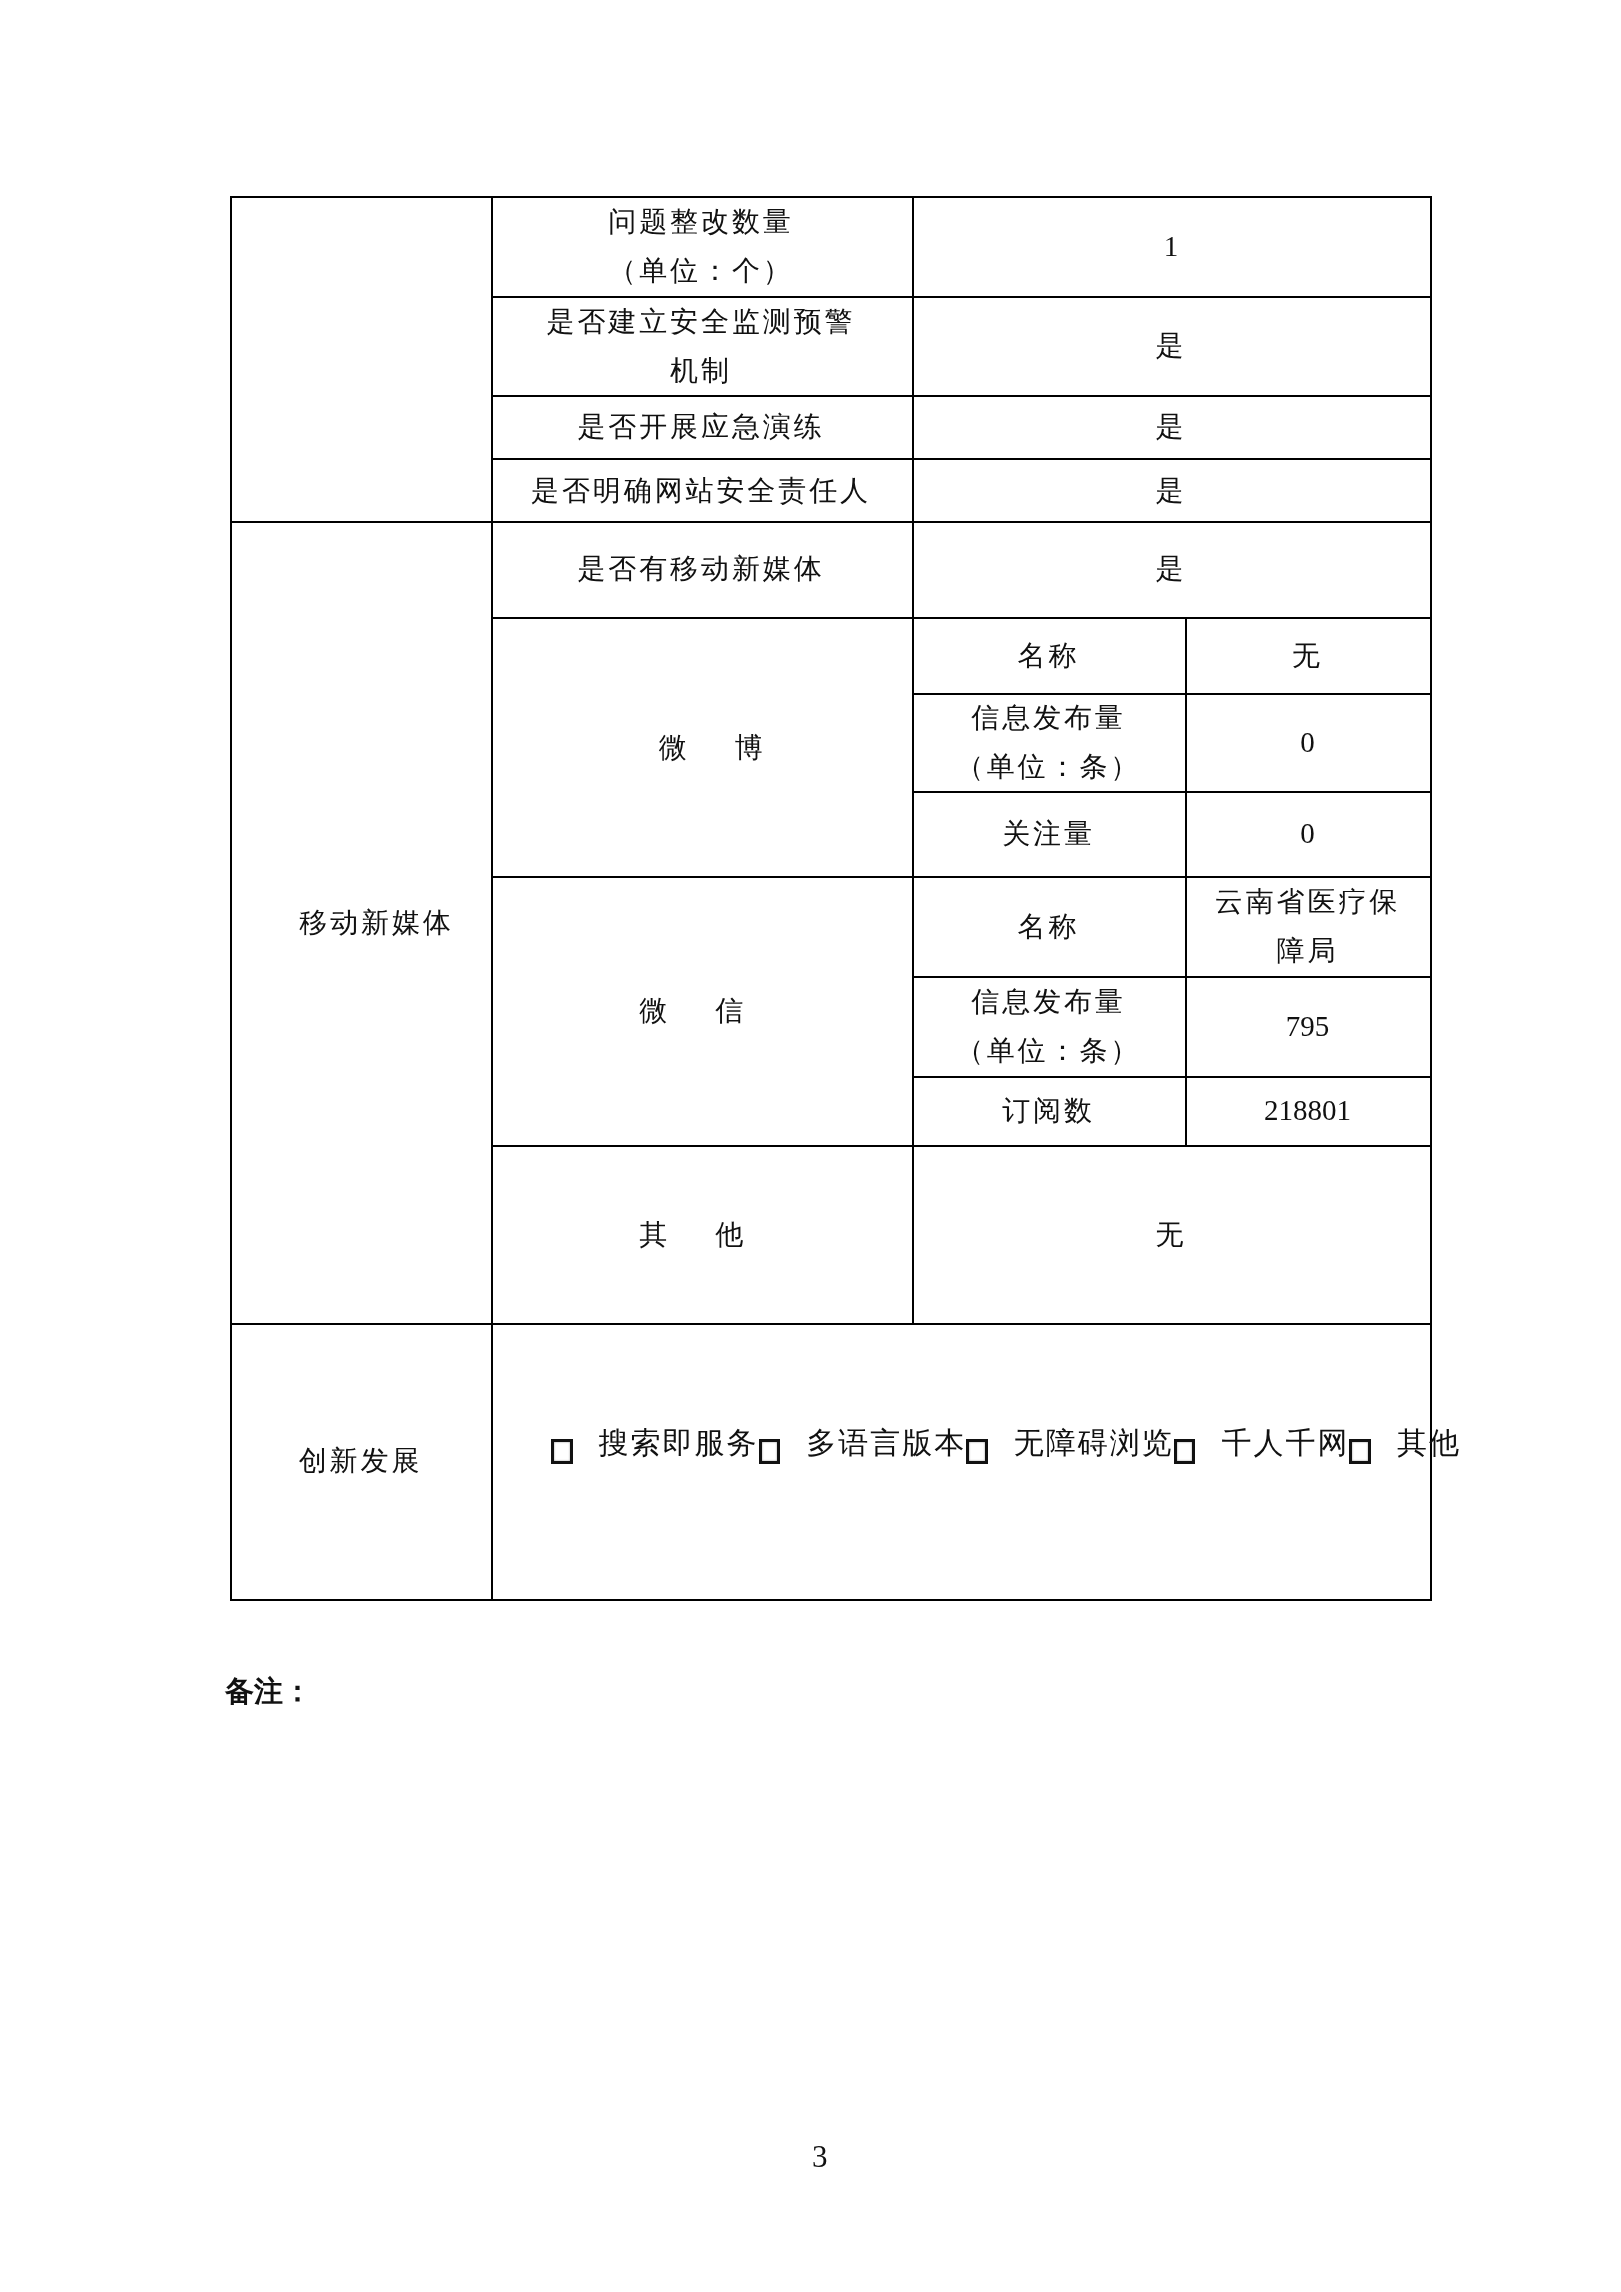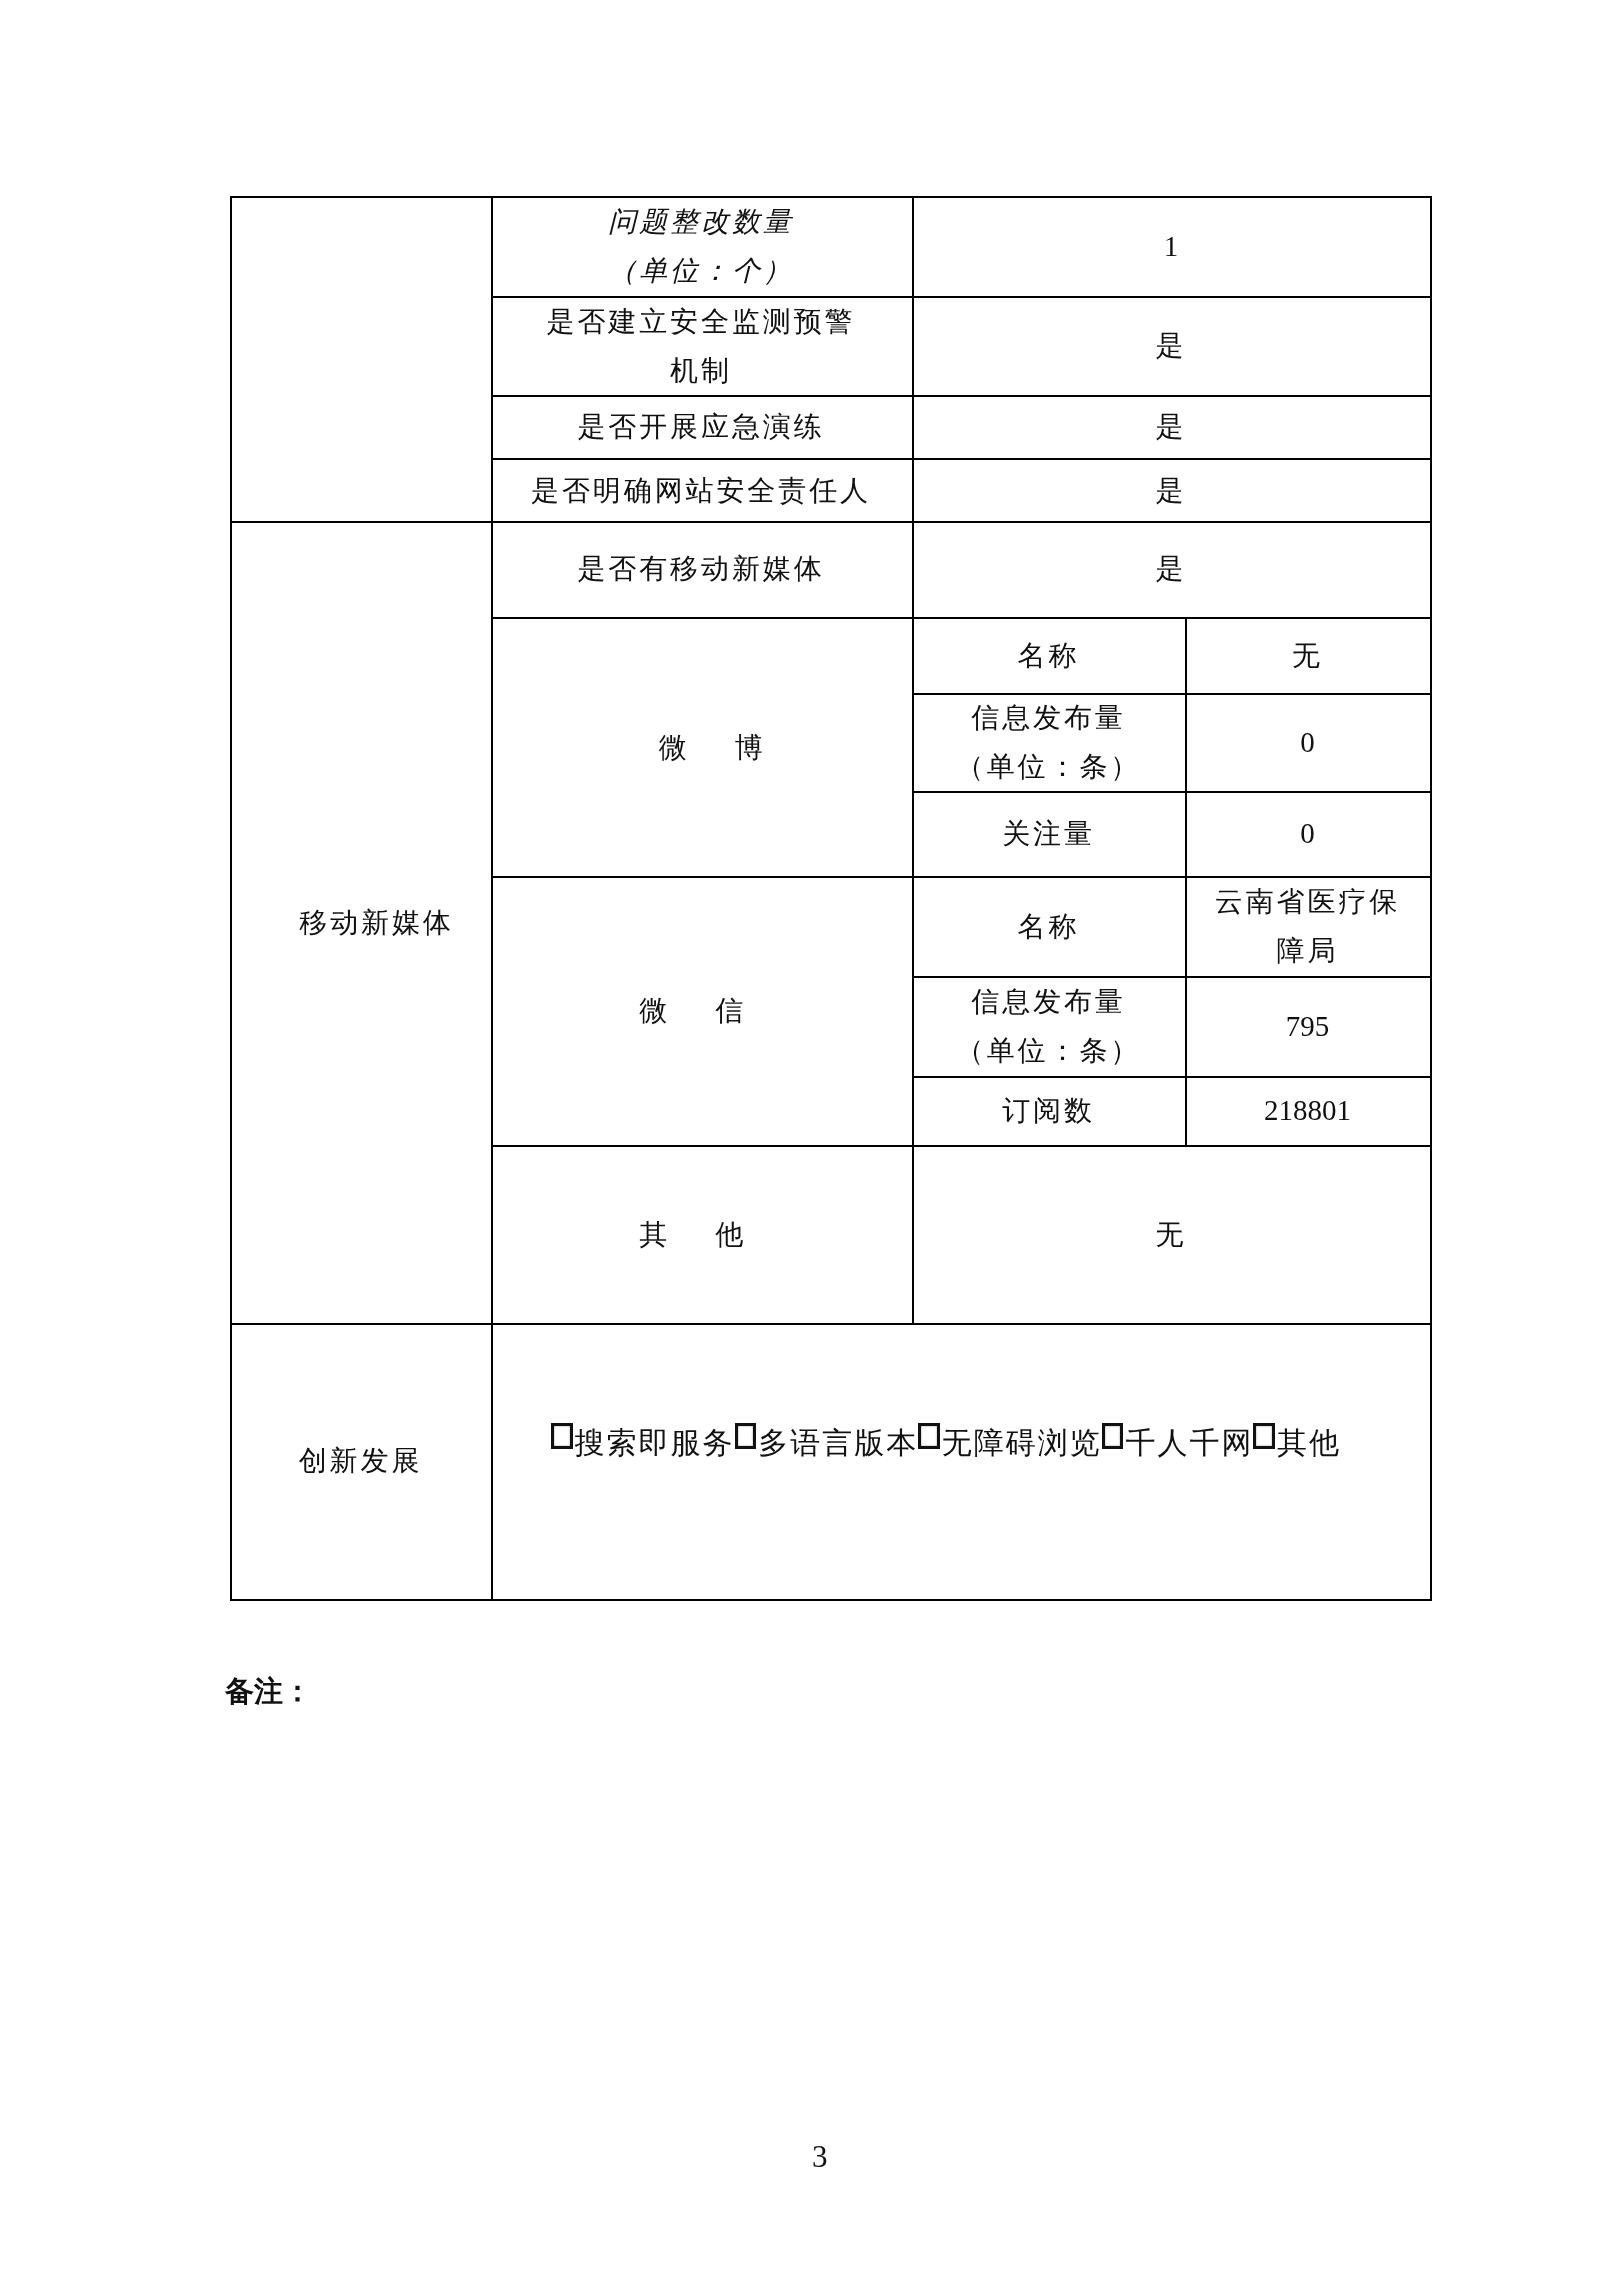--- a/index.html
+++ b/index.html
@@ -7,21 +7,21 @@
          font-family: "DejaVu Serif", "Liberation Serif", serif; color:#111; }
   .cell { position:absolute; box-sizing:border-box; display:flex; align-items:center; justify-content:center;
           text-align:center; font-size:28px; line-height:49px; letter-spacing:2.9px; }
   .hl { position:absolute; height:2px; background:#000; }
   .vl { position:absolute; width:2px; background:#000; }
   .spaced { letter-spacing:39px; padding-left:39px; }
   .num { font-family: "Liberation Serif", "DejaVu Serif", serif; font-size:29px; letter-spacing:0; }
   .opts { position:absolute; left:551px; top:1423px; font-size:30px; letter-spacing:2px; white-space:nowrap; display:flex; align-items:center; }
   .cb { display:inline-block; width:21.6px; height:25.5px; border:3.9px solid #111; box-sizing:border-box;
         box-shadow: inset 0 0 2px #888; margin-right:2px; vertical-align:middle; }
-  .opt { display:inline-flex; align-items:flex-start; }
+  .opt { display:inline-flex; align-items:flex-end;gap:24px; }
   .note { position:absolute; left:225px; top:1672px; font-size:29px; font-weight:bold; font-family:"DejaVu Sans", sans-serif; }
   .pagenum { position:absolute; left:812px; top:2139px; font-size:31px; font-family:"Liberation Serif", serif; }
 </style>
 </head>
 <body>
 
 <div>
 
   <div class="hl" style="left:230px; width:1202px; top:196px;"></div>
   <div class="hl" style="left:491px; width:941px; top:296px;"></div>
@@ -40,21 +40,21 @@
 
   <div class="vl" style="left:230px; top:196px; height:1405px;"></div>
   <div class="vl" style="left:491px; top:196px; height:1405px;"></div>
   <div class="vl" style="left:912px; top:196px; height:1129px;"></div>
   <div class="vl" style="left:1185px; top:617px; height:530px;"></div>
   <div class="vl" style="left:1430px; top:196px; height:1405px;"></div>
 </div>
 
 <div class="cell" style="left:230px; top:196px; width:261px; height:325px;"></div>
 
-<div class="cell" style="left:491px; top:196px; width:420px; height:100px; flex-direction:column;font-style:italic;">
+<div class="cell" style="left:491px; top:196px; width:420px; height:100px; flex-direction:column;">
   <span>问题整改数量</span>
   <span>（单位：个）</span>
 </div>
 <div class="cell num" style="left:912px; top:196px; width:518px; height:100px;">1</div>
 
 <div class="cell" style="left:491px; top:296px; width:420px; height:99px; flex-direction:column;text-align:right;">
   <span>是否建立安全监测预警</span>
   <span>机制</span>
 </div>
 <div class="cell" style="left:912px; top:296px; width:518px; height:99px;">是</div>

